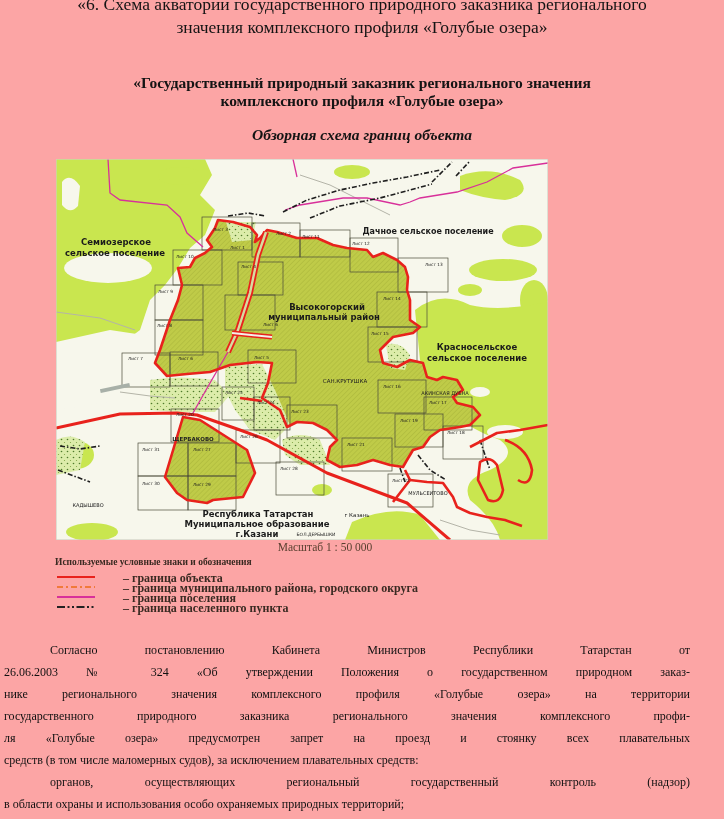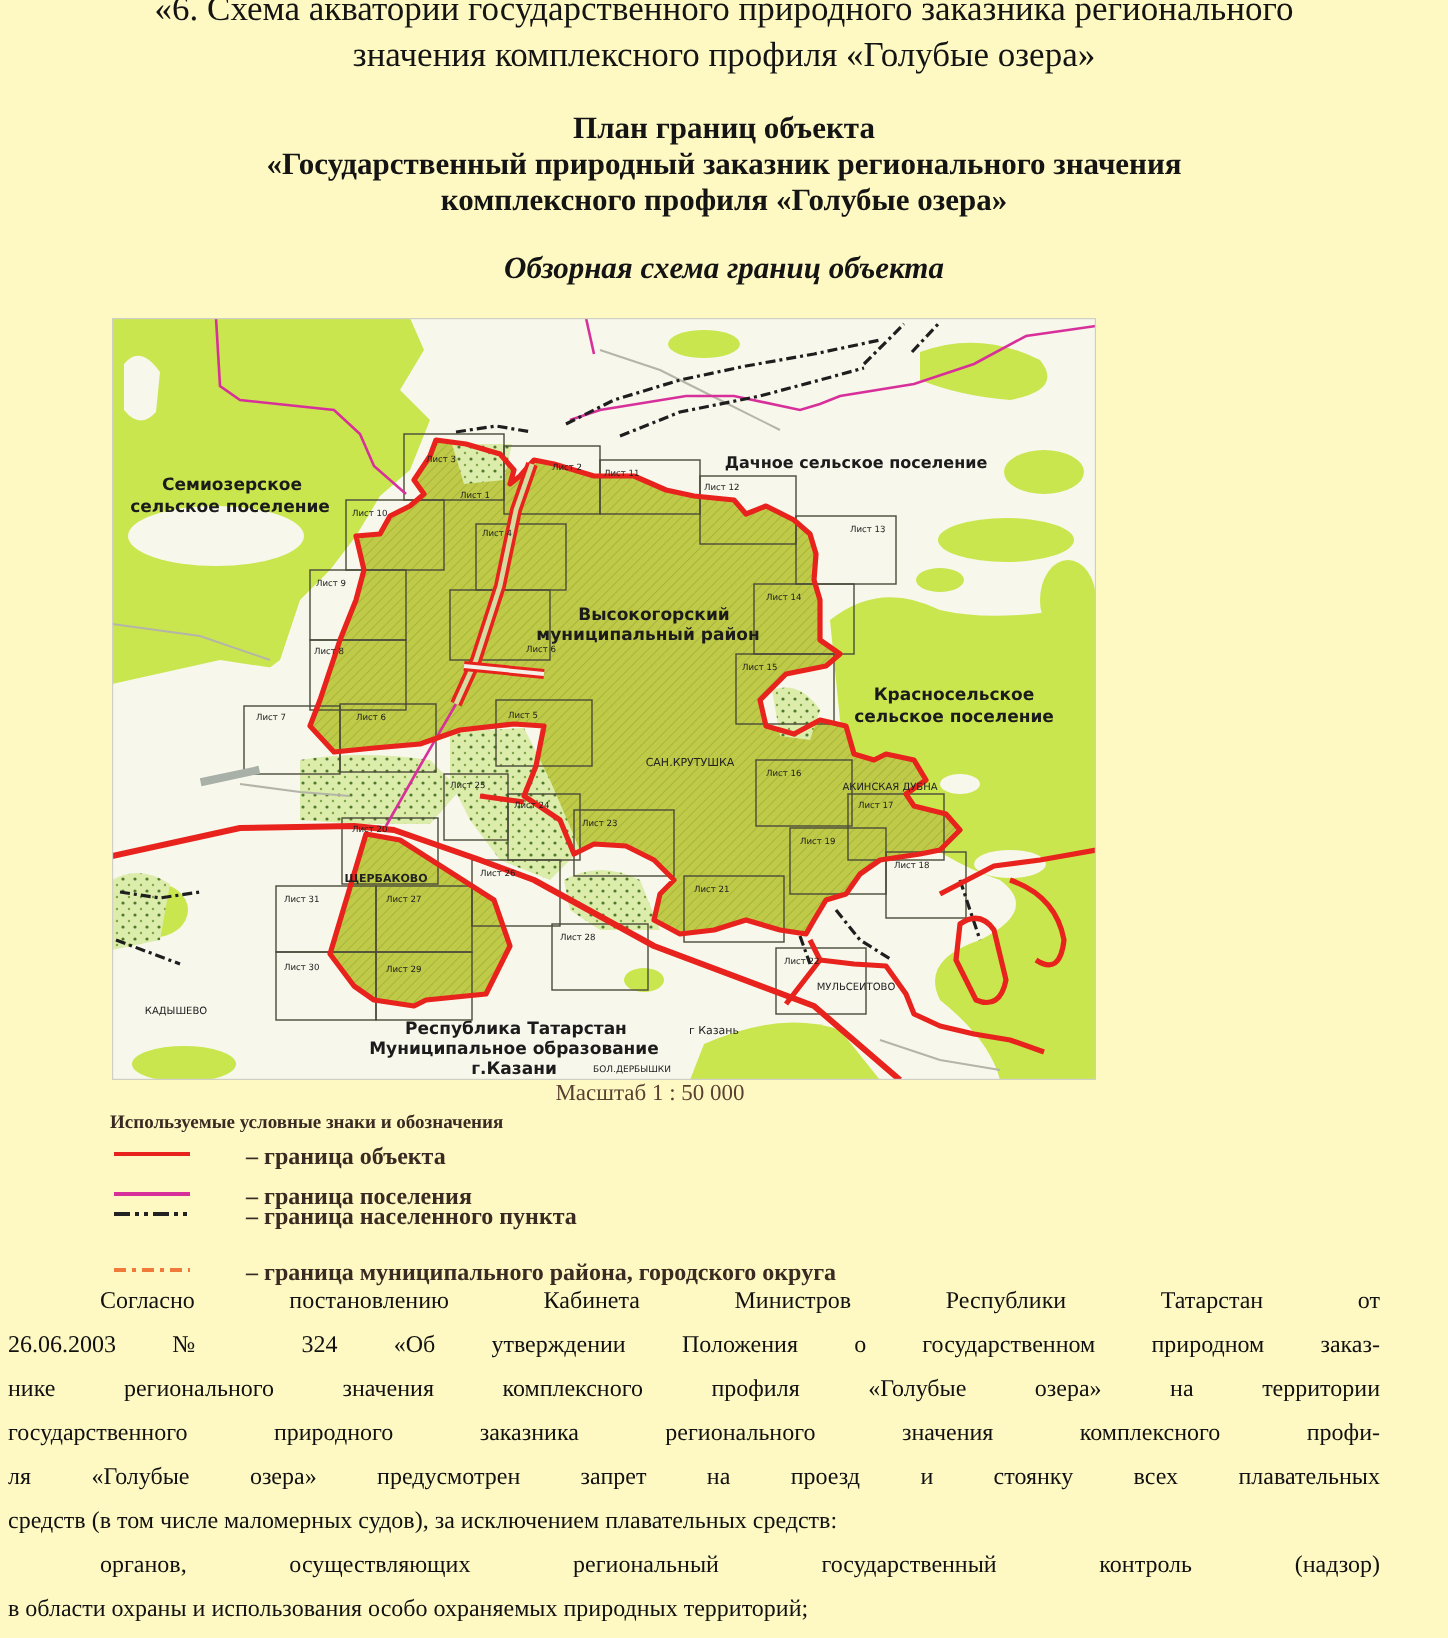--- a/index.html
+++ b/index.html
@@ -1,21 +1,21 @@
 <!DOCTYPE html>
 <html><head>
   <meta charset="utf-8">
   <style>
     html, body { margin: 0; padding: 0; background: #ffffff; }
     .page {
       position: relative;
       width: 724px;
       height: 819px;
       overflow: hidden;
-      background: #fef9c3;
+      background: #fca5a5;
       color: #141414;
       font-family: "Liberation Serif", "DejaVu Serif", serif;
     }
     .hline {
       position: absolute;
       left: 0;
       width: 724px;
       text-align: center;
       white-space: nowrap;
     }
@@ -80,21 +80,20 @@
     .justify { text-align: justify; text-align-last: justify; white-space: normal; }
     .indent { padding-left: 46px; }
   </style>
 </head>
 <body>
 
 <div class="page">
 
   <div class="hline h-main" style="top:-6px;">«6. Схема акватории государственного природного заказника регионального</div>
   <div class="hline h-main" style="top:17px;">значения комплексного профиля «Голубые озера»</div>
-  <div class="hline h-bold" style="top:56px;">План границ объекта</div>
   <div class="hline h-bold" style="top:74px;">«Государственный природный заказник регионального значения</div>
   <div class="hline h-bold" style="top:92px;">комплексного профиля «Голубые озера»</div>
   <div class="hline h-bold" style="top:126px;font-style:italic;">Обзорная схема границ объекта</div>
 
   <div class="map">
     <svg width="492" height="381" viewBox="56 159 492 381" xmlns="http://www.w3.org/2000/svg">
       <defs>
         <pattern id="hatch" patternUnits="userSpaceOnUse" width="3.5" height="3.5" patternTransform="rotate(45)">
           <rect width="3.5" height="3.5" fill="#bfcb48"></rect>
           <line x1="0" y1="0" x2="0" y2="3.5" stroke="#a8b43a" stroke-width="1"></line>
@@ -286,21 +285,21 @@
   <div class="scale">Масштаб 1 : 50 000</div>
 
   <div class="legend-title">Используемые условные знаки и обозначения</div>
 
   <div class="legend-row" style="top:573px;">
     <svg width="40" height="8">
       <line x1="0" y1="4" x2="38" y2="4" stroke-width="2" stroke="#e8221c"></line>
     </svg>
     <span class="legend-text">– граница объекта</span>
   </div>
-  <div class="legend-row" style="top:583px;margin-top:48px;">
+  <div class="legend-row" style="top:583px;">
     <svg width="40" height="8">
       <line x1="0" y1="4" x2="38" y2="4" stroke-width="2" stroke-dasharray="6,3,2,3" stroke="#f07a3a"></line>
     </svg>
     <span class="legend-text">– граница муниципального района, городского округа</span>
   </div>
   <div class="legend-row" style="top:593px;">
     <svg width="40" height="8">
       <line x1="0" y1="4" x2="38" y2="4" stroke-width="2" stroke="#d8309a"></line>
     </svg>
     <span class="legend-text">– граница поселения</span>

